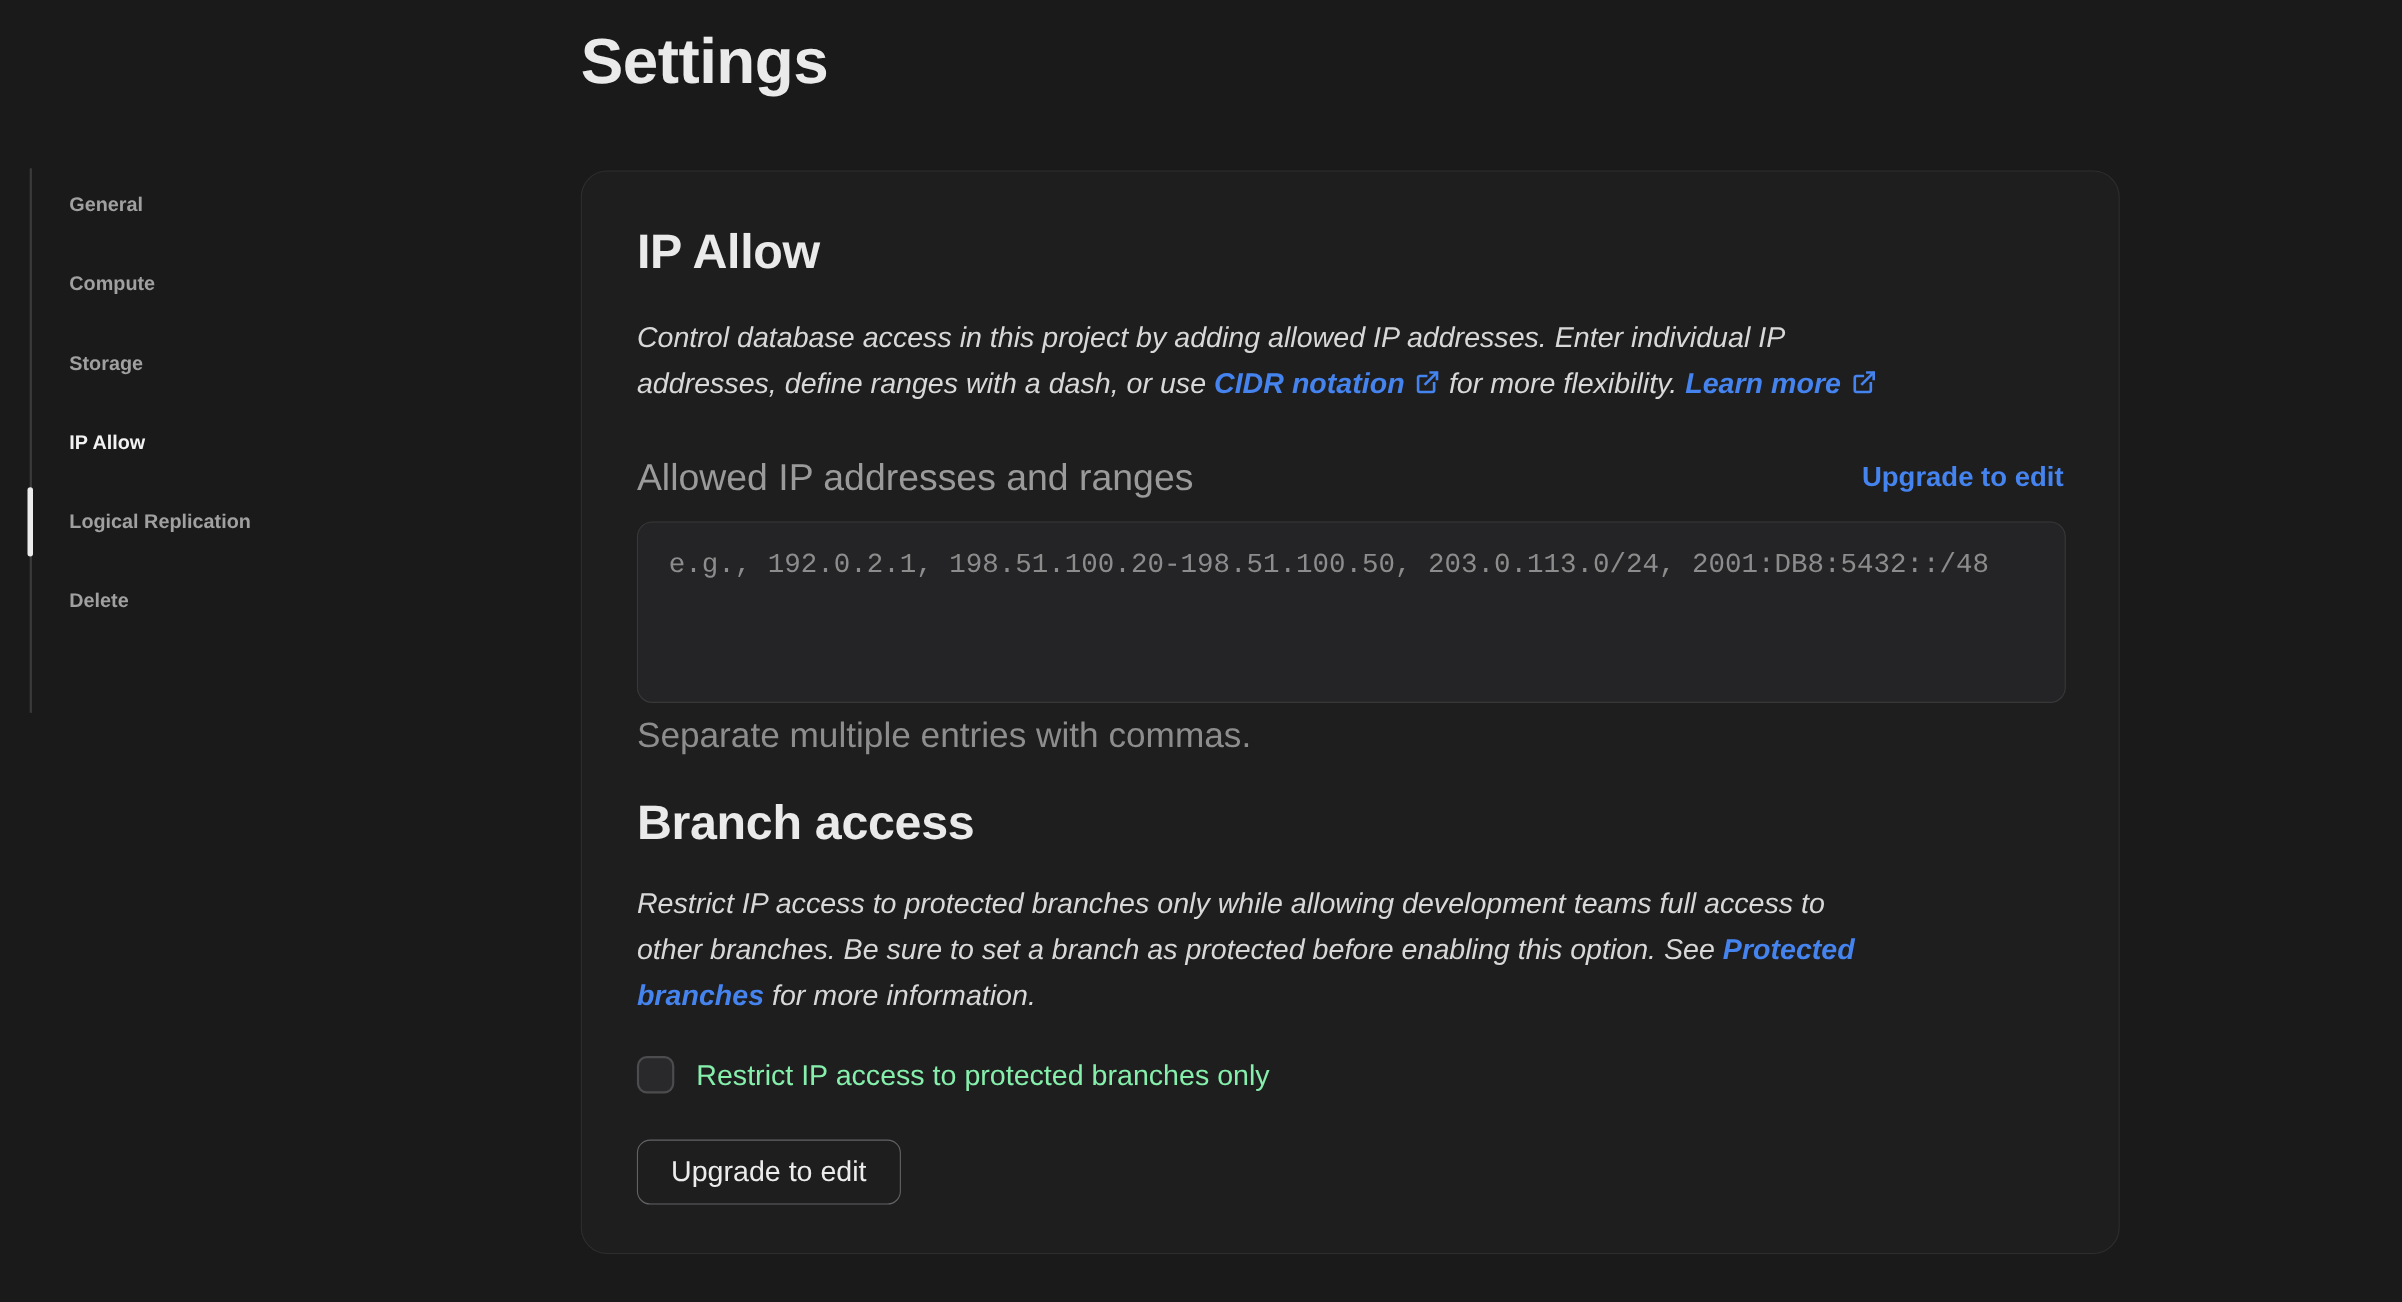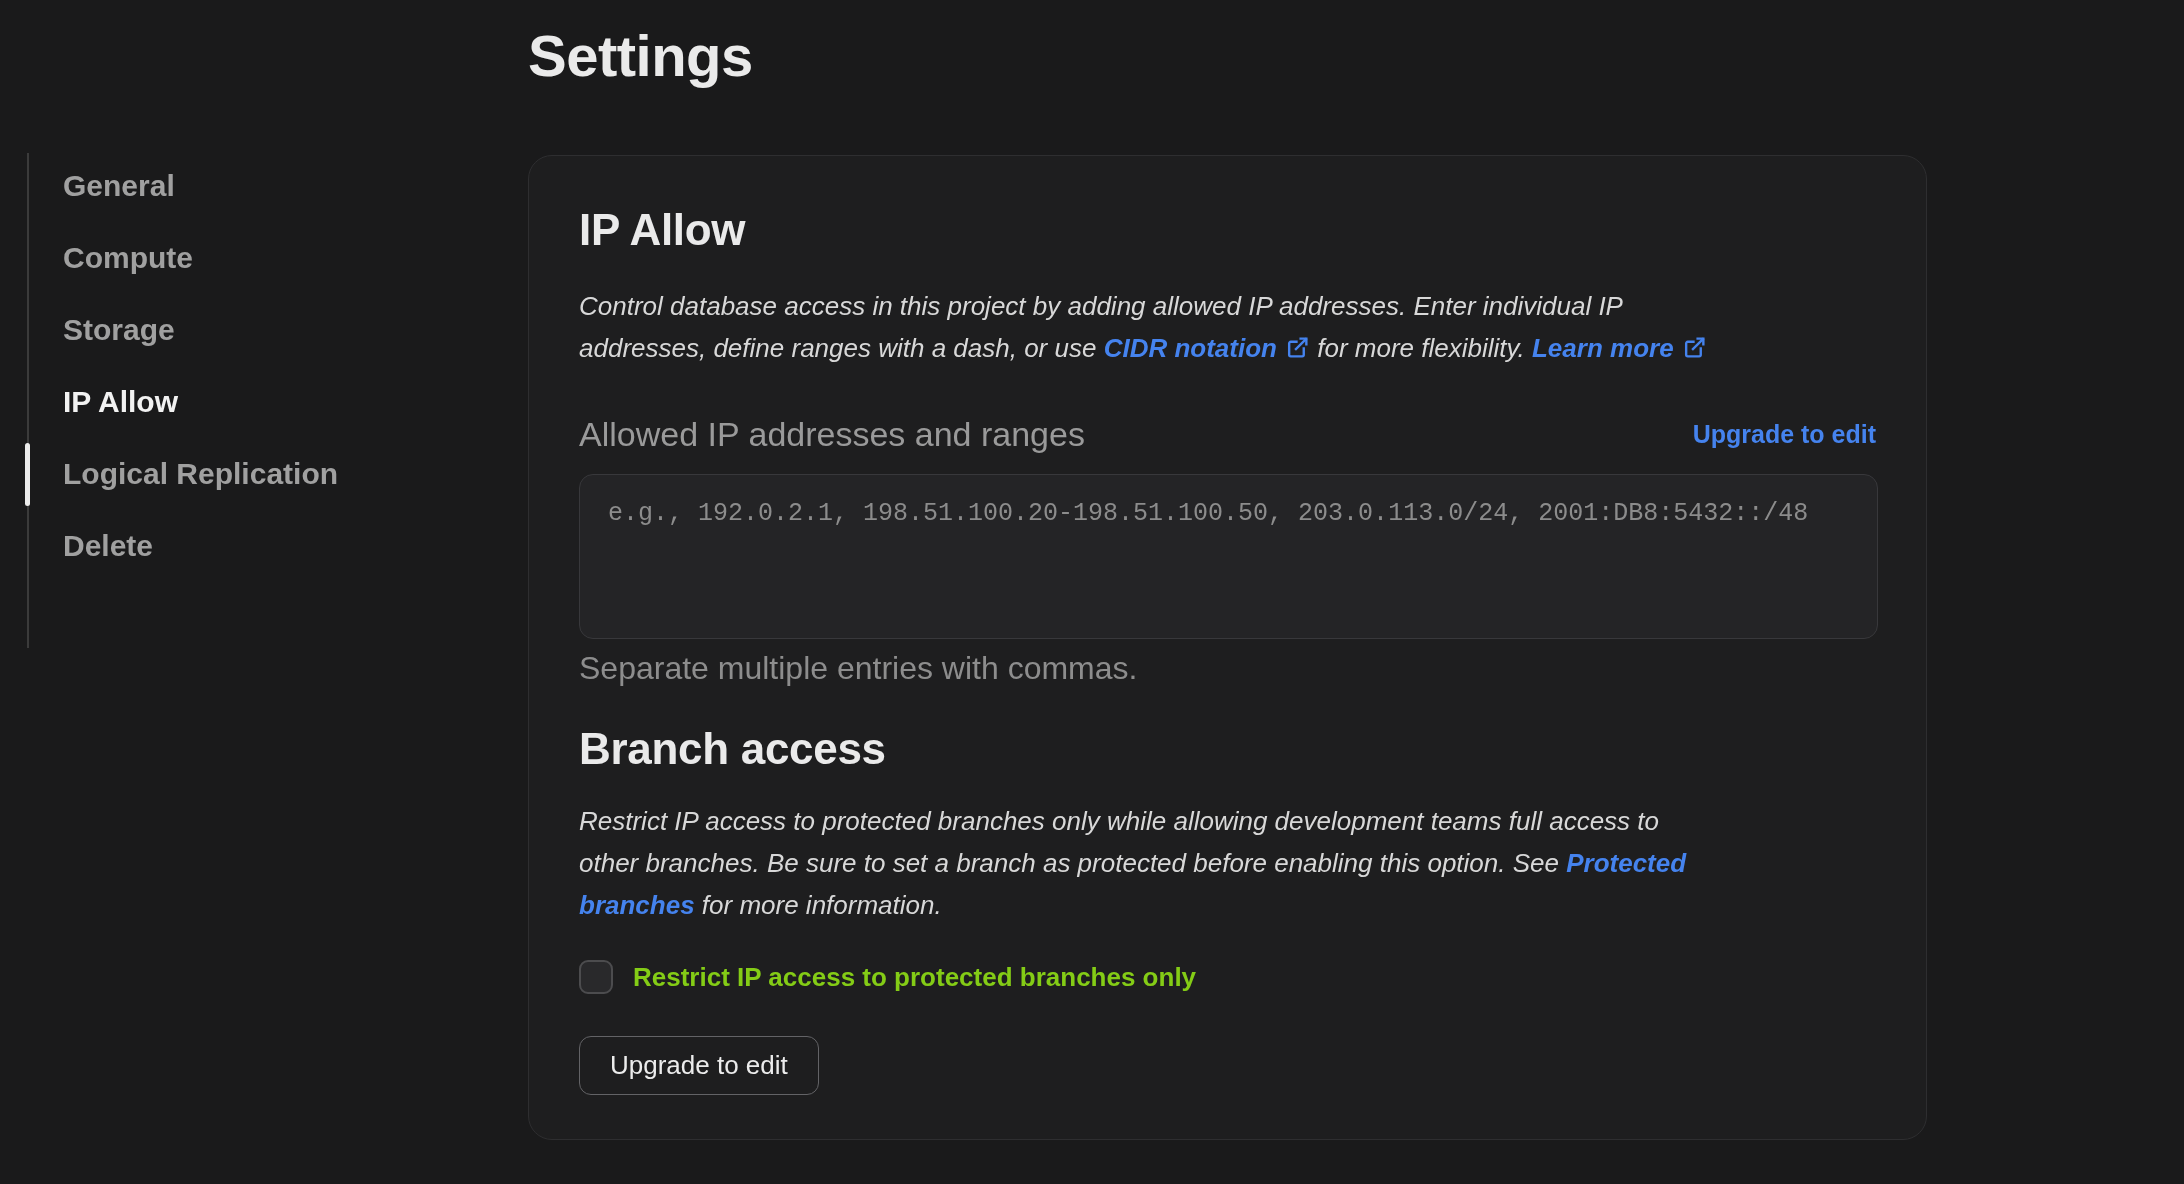--- a/index.html
+++ b/index.html
@@ -39,21 +39,21 @@
   }
   .side-nav {
     position: absolute;
     left: 63px; top: 150px;
     width: 380px;
   }
   .side-item {
     height: 72px;
     display: flex;
     align-items: center;
-    font-size: 30px;
+    font-size: 18px;
     font-weight: 600;
     color: #a0a0a0;
     cursor: pointer;
   }
   .side-item.active { color: #f2f2f2; }
 
   
   .card {
     position: absolute;
     left: 528px; top: 155px;
@@ -134,22 +134,22 @@
   .checkbox {
     width: 34px; height: 34px;
     border: 2px solid #4c4c4e;
     border-radius: 9px;
     background: #29292b;
     cursor: pointer;
     flex: 0 0 auto;
   }
   .check-label {
     font-size: 26px;
-    font-weight: 700;
-    color: #84cc16;
+    font-weight: 400;
+    color: #86efac;
   }
 
   .btn {
     margin-top: 42px;
     display: inline-block;
     padding: 0 30px;
     height: 59px;
     background: transparent;
     border: 1.5px solid #636366;
     border-radius: 12px;

